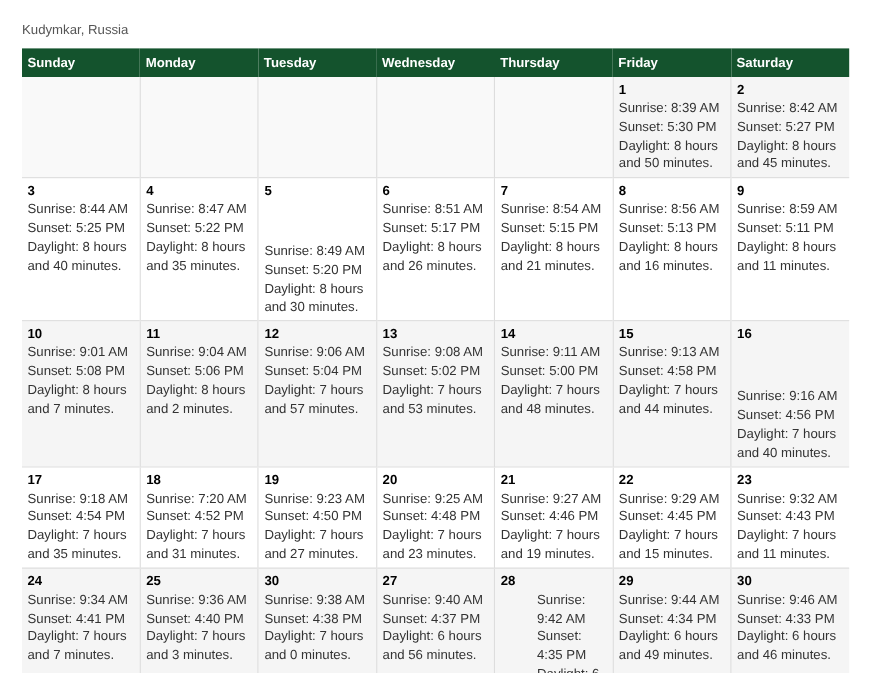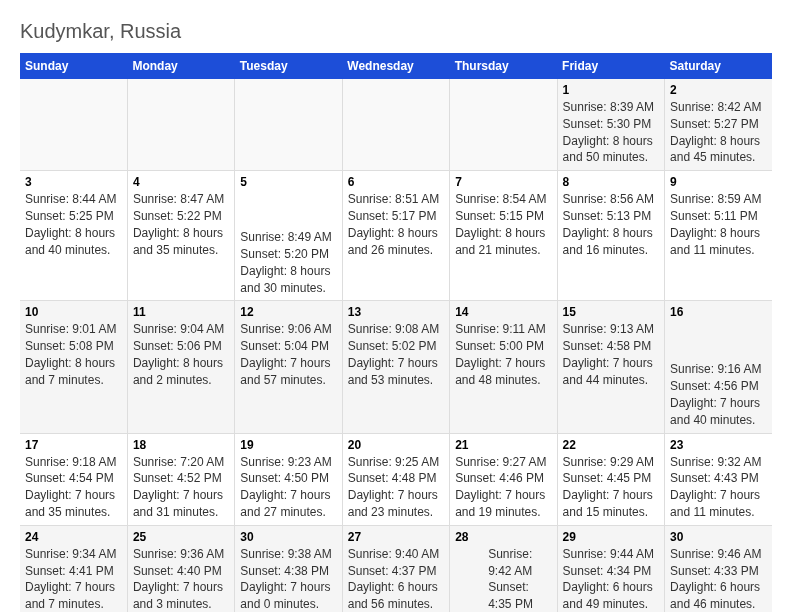--- a/index.html
+++ b/index.html
@@ -42,30 +42,30 @@
     }
     .title-block {
       text-align: right;
     }
     .month-title {
       font-size: 32px;
       font-weight: bold;
       color: #222;
     }
     .location {
-      font-size: 20px;
+      font-size: 12px;
       color: #555;
     }
     table {
       width: 100%;
       border-collapse: collapse;
       font-size: 11px;
     }
     thead tr {
-      background-color: #1d4ed8;
+      background-color: #14532d;
       margin-top: 23px;
     }
     thead th {
       color: #fff;
       padding: 6px 5px;
       text-align: left;
       font-size: 12px;
       font-weight: bold;
     }
     tbody tr {

